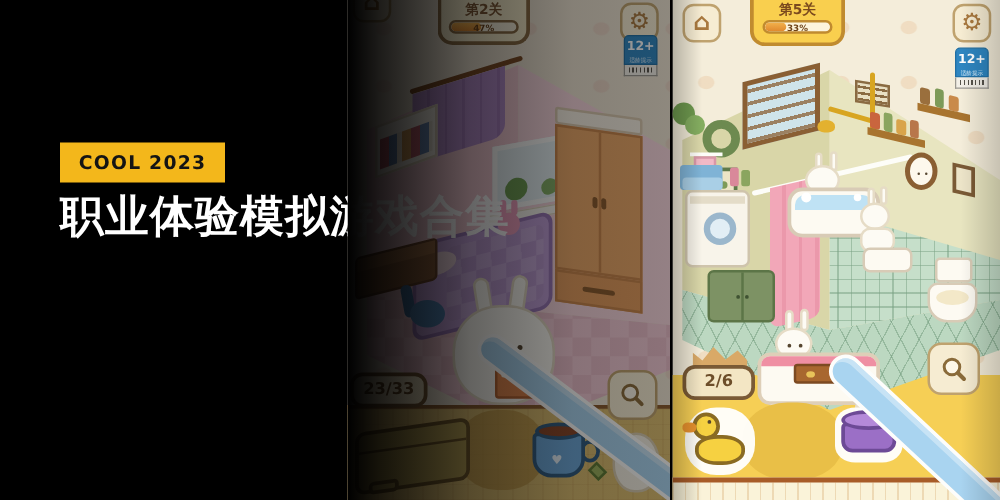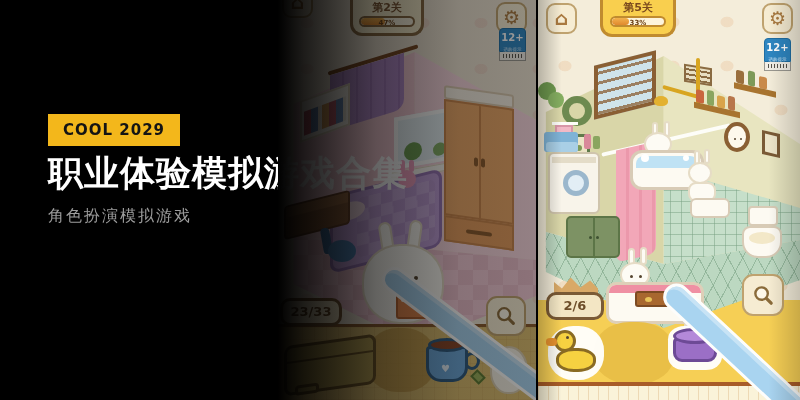--- a/index.html
+++ b/index.html
@@ -43,23 +43,22 @@
     transform-origin:0 0;z-index:6;box-shadow:inset 0 4px 0 rgba(255,255,255,.35)}
   .overlay{position:absolute;inset:0;pointer-events:none;z-index:40}
   .bunny-ear{position:absolute;width:13px;height:34px;background:#fdfbf4;border:2px solid #e6dcc6;border-radius:8px}
   .dot{position:absolute;border-radius:50%;background:#55452f}
 </style>
 </head>
 <body>
 
 <div class="stage">
 
-  <div class="promo-badge">COOL 2029</div>
+  <div class="promo-badge">COOL 2023</div>
   <div class="promo-title">职业体验模拟游戏合集</div>
-  <div class="promo-subtitle">角色扮演模拟游戏</div>
 
   <div class="shot shot1">
 
     <div class="fill" style="background:#eee4d2;background-image:radial-gradient(rgba(233,198,183,.45) 6px,transparent 7px);background-size:58px 46px;"></div>
 
     <div class="fill" style="background:#f2c8d1;clip-path:polygon(6% 26%,53% 13%,53% 62%,6% 59%);"></div>
     <div class="fill" style="background:#f8d6dd;clip-path:polygon(53% 13%,100% 30%,100% 65%,53% 62%);"></div>
     <div class="fill" style="background:repeating-conic-gradient(#f3cad5 0% 25%,#eabdc9 0% 50%);background-size:30px 30px;clip-path:polygon(6% 59%,53% 62%,100% 65%,100% 74%,53% 86%,6% 71%);"></div>
 
     <div class="abs" style="left:48px;top:58px;width:94px;height:4px;background:#7c4a22;transform:rotate(-17deg);border-radius:2px;"></div>

